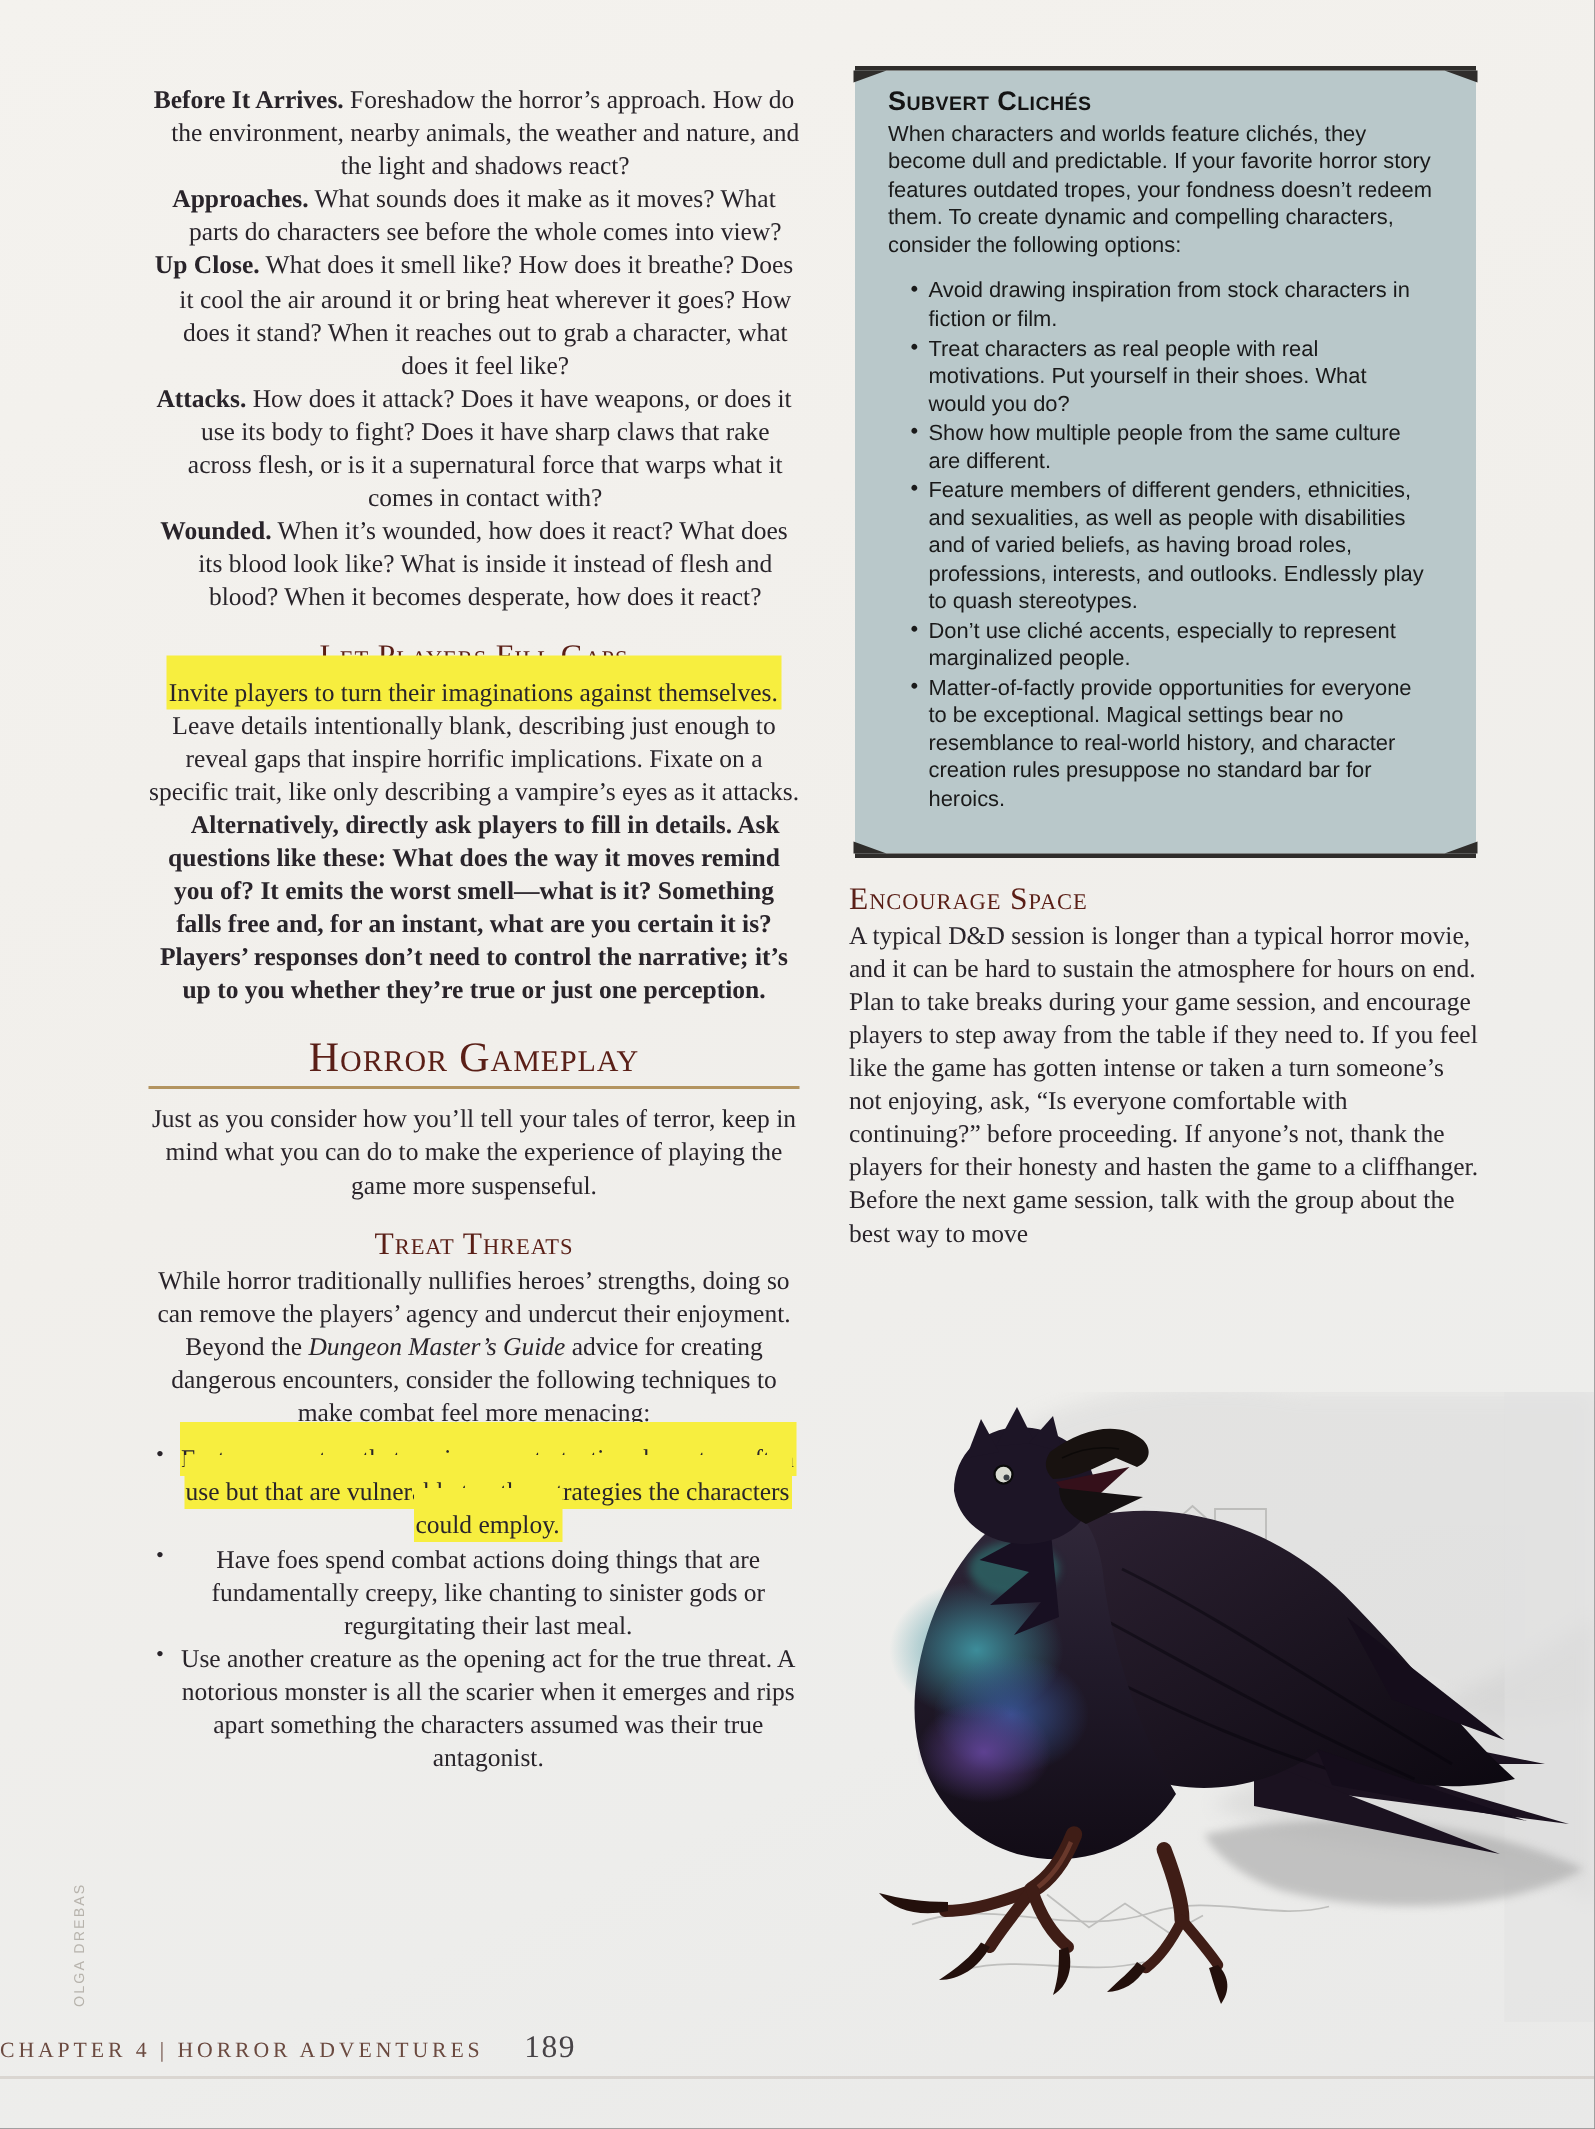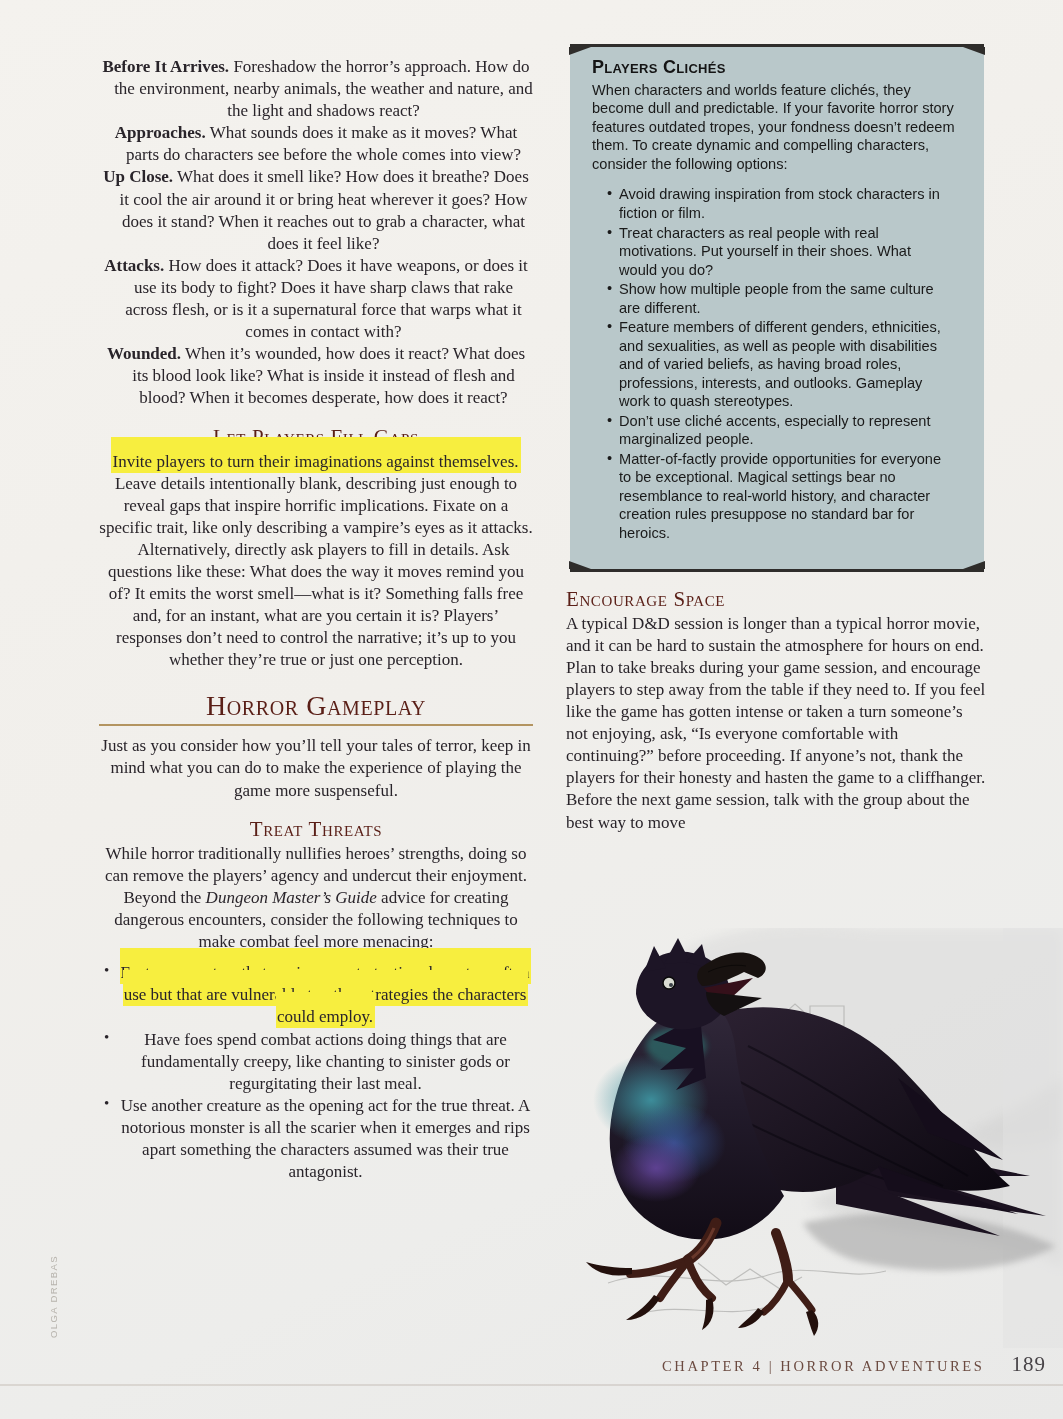--- a/index.html
+++ b/index.html
@@ -19,21 +19,21 @@
   .subhead {
     font-variant:small-caps; font-weight:400; color:#5a1f17;
     font-size:21px; letter-spacing:.6px; margin:15px 0 2px; line-height:1.15;
   }
   .mainhead {
     font-variant:small-caps; font-weight:400; color:#5a1f17;
     font-size:28px; letter-spacing:.6px; margin:19px 0 9px; padding-bottom:3px;
     border-bottom:2px solid #b39460; line-height:1.1;
   }
   .body-p { margin:0; }
-  .body-p.indent { text-indent:15px; }
+  .body-p.indent { text-indent:15px;font-weight:bold; }
   .hl { background:#f7ee3f; padding:15px 2px 2px 1px; box-decoration-break:clone; -webkit-box-decoration-break:clone; }
 
   ul.sbul { list-style:none; margin:9px 0 0; padding:0; }
   ul.sbul li { position:relative; padding-left:19px; margin:0; }
   ul.sbul li::before { content:"•"; position:absolute; left:5px; top:-1px; font-size:15px; color:#29242a; }
 
   
   .sidebar { margin:4px 3px 0 4px; }
   .bar { height:3px; background:#2f2d2b; position:relative; }
   .bar .wl, .bar .wr { position:absolute; width:0; height:0; }
@@ -51,21 +51,21 @@
   }
   .sidebar-body p { margin:0 0 10px; }
   ul.sidebul { list-style:none; margin:12px; padding:0; }
   ul.sidebul li { position:relative; padding-left:15px; margin:0 0 1px; }
   ul.sidebul li::before { content:"•"; position:absolute; left:3px; top:-1px; color:#1a1a1a; }
 
   
   .footer-rule { position:absolute; left:0; top:1384px; width:100%; height:2px; background:rgba(170,155,145,.28); }
   .footer {
     position:absolute; left:0; top:1352px; width:100%;
-    display:flex; justify-content:flex-end; align-items:baseline; gap:27px; padding-right:17px;
+    display:flex; align-items:baseline; gap:27px; padding-right:17px;
   }
   .footer .chapter {
     font-size:14.5px; letter-spacing:2.6px; color:#6b4a40; font-family:"Liberation Serif", serif;
   }
   .footer .pagenum { font-size:21px; letter-spacing:1px; color:#474347; }
 
   .artist-credit {
     position:absolute; left:48px; top:1238px; height:100px;
     writing-mode:vertical-rl; transform:rotate(180deg);
     font-family:"Liberation Sans", sans-serif; font-size:9.5px; letter-spacing:1.4px; color:#b7b3ac;
@@ -210,27 +210,27 @@
     </ul>
   </div>
 
   <div class="col-right">
     <div class="sidebar">
       <div class="bar bar-top">
           <span class="wl"></span>
           <span class="wr"></span>
         </div>
       <div class="sidebar-body">
-        <h4>Players Clichés</h4>
+        <h4>Subvert Clichés</h4>
         <p>When characters and worlds feature clichés, they become dull and predictable. If your favorite horror story features outdated tropes, your fondness doesn’t redeem them. To create dynamic and compelling characters, consider the following options:</p>
         <ul class="sidebul">
           <li><span>Avoid drawing inspiration from stock characters in fiction or film.</span></li>
           <li><span>Treat characters as real people with real motivations. Put yourself in their shoes. What would you do?</span></li>
           <li><span>Show how multiple people from the same culture are different.</span></li>
-          <li><span>Feature members of different genders, ethnicities, and sexualities, as well as people with disabilities and of varied beliefs, as having broad roles, professions, interests, and outlooks. Gameplay work to quash stereotypes.</span></li>
+          <li><span>Feature members of different genders, ethnicities, and sexualities, as well as people with disabilities and of varied beliefs, as having broad roles, professions, interests, and outlooks. Endlessly play to quash stereotypes.</span></li>
           <li><span>Don’t use cliché accents, especially to represent marginalized people.</span></li>
           <li><span>Matter-of-factly provide opportunities for everyone to be exceptional. Magical settings bear no resemblance to real-world history, and character creation rules presuppose no standard bar for heroics.</span></li>
         </ul>
       </div>
       <div class="bar bar-bottom">
           <span class="wl"></span>
           <span class="wr"></span>
         </div>
     </div>
 

